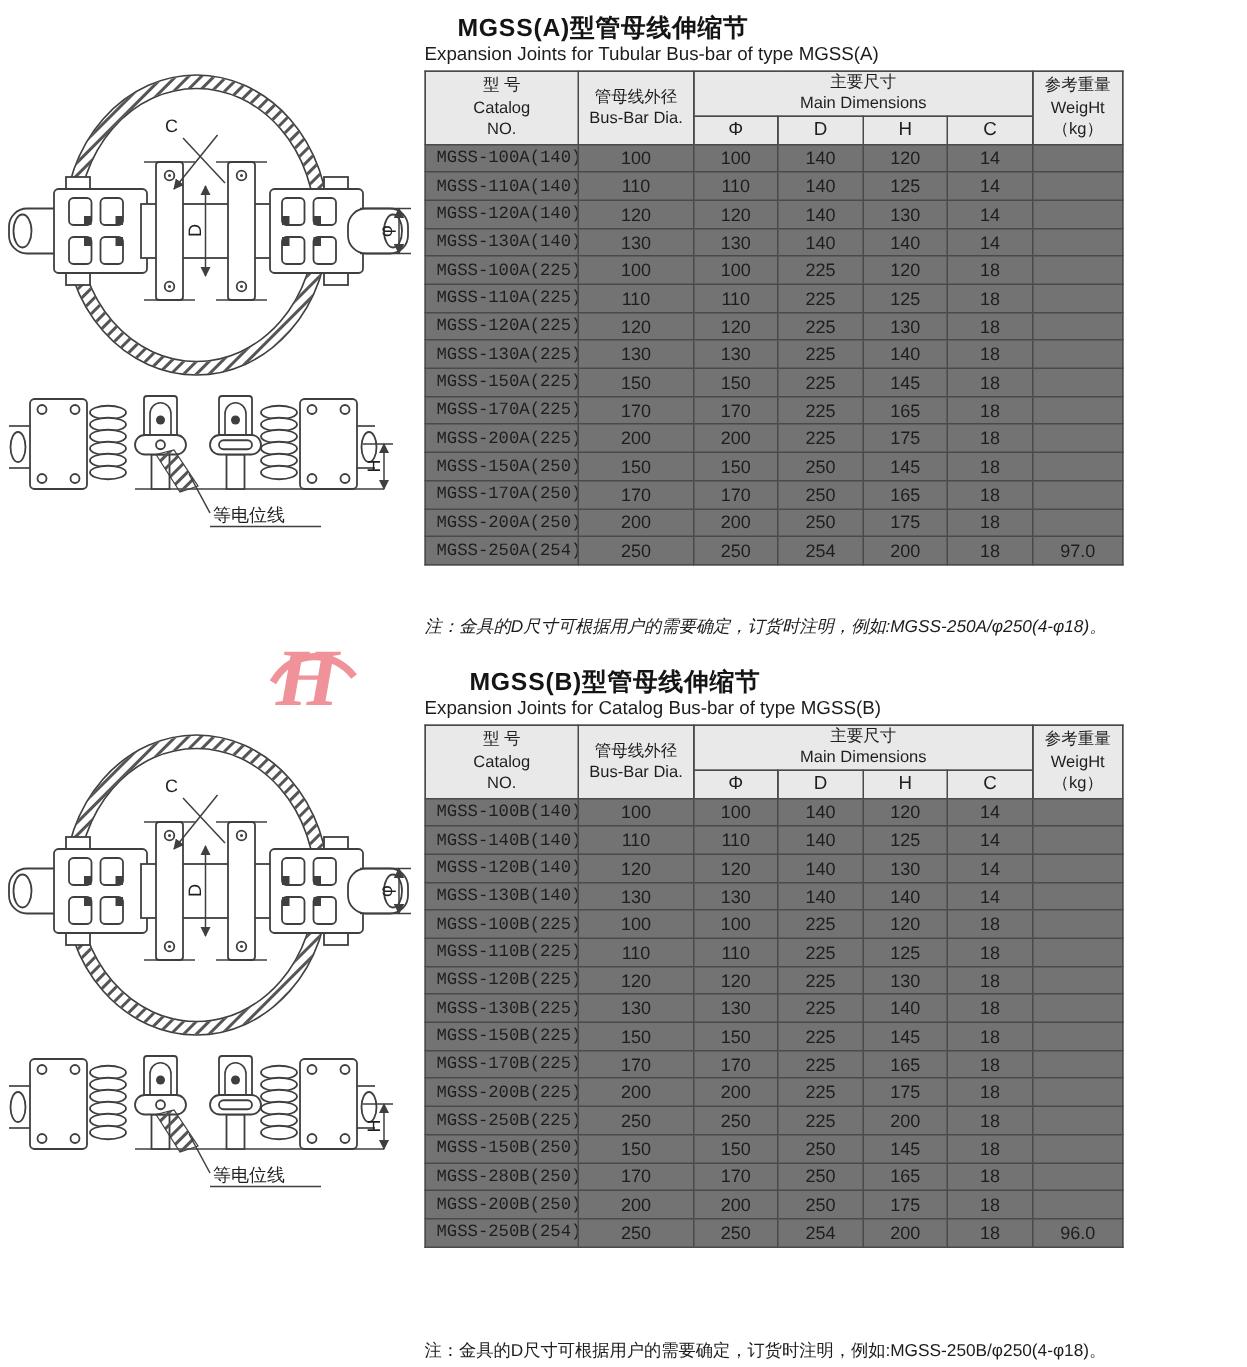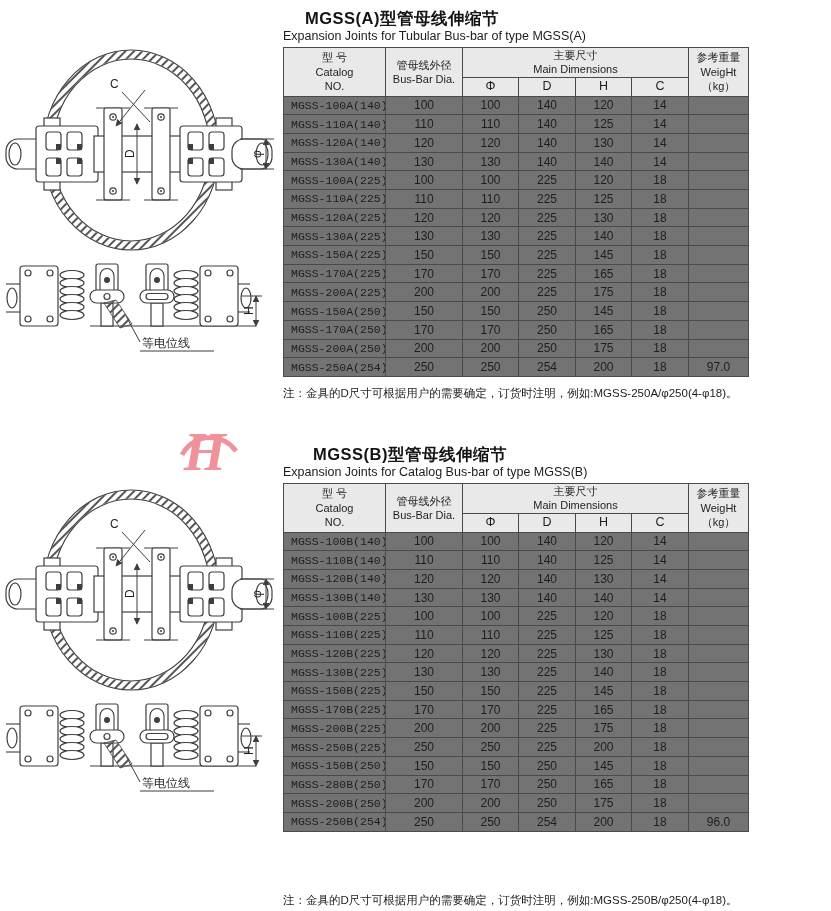--- a/index.html
+++ b/index.html
@@ -421,21 +421,21 @@
             <td>250</td>
             <td>250</td>
             <td>254</td>
             <td>200</td>
             <td>18</td>
             <td>97.0</td>
           </tr>
         </tbody>
     </table>
 
-    <div class="sec-note" style="left:283px;top:386px;">注：金具的D尺寸可根据用户的需要确定，订货时注明，例如:MGSS-250A/φ250(4-φ18)。</div>
+    <div class="sec-note" style="left:283px;top:410px;font-style:italic;">注：金具的D尺寸可根据用户的需要确定，订货时注明，例如:MGSS-250A/φ250(4-φ18)。</div>
   </div>
 
   <div class="layer">
     <div class="sec-title" style="left:313px;top:444px;">MGSS(B)型管母线伸缩节</div>
     <div class="sec-subtitle" style="left:283px;top:465px;">Expansion Joints for Catalog Bus-bar of type MGSS(B)</div>
 
     <svg class="diagram" style="left:4px;top:484px;" viewBox="0 0 272 312">
       <use href="#joint-diagram"></use>
     </svg>
 
@@ -481,21 +481,21 @@
           <tr>
             <td class="cat">MGSS-100B(140)</td>
             <td>100</td>
             <td>100</td>
             <td>140</td>
             <td>120</td>
             <td>14</td>
             <td></td>
           </tr>
           <tr>
-            <td class="cat">MGSS-110B(140)</td>
+            <td class="cat">MGSS-140B(140)</td>
             <td>110</td>
             <td>110</td>
             <td>140</td>
             <td>125</td>
             <td>14</td>
             <td></td>
           </tr>
           <tr>
             <td class="cat">MGSS-120B(140)</td>
             <td>120</td>

